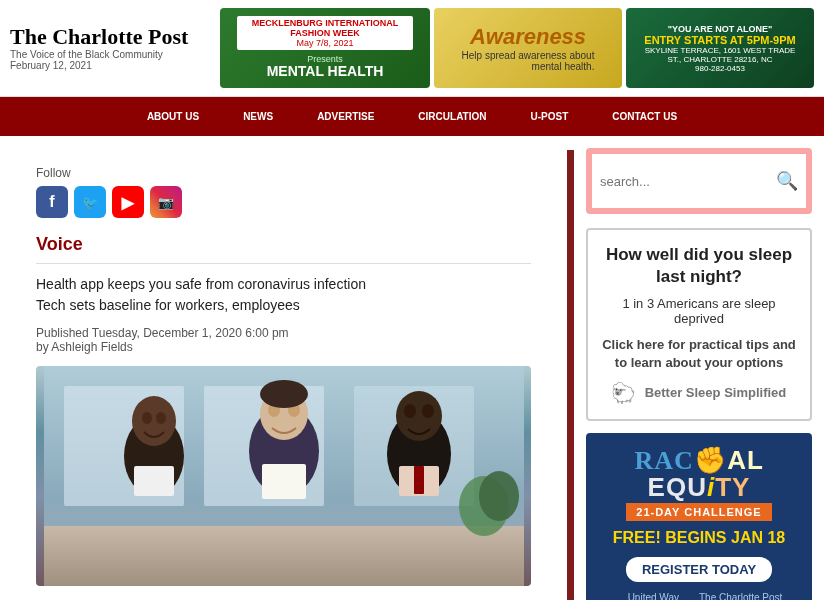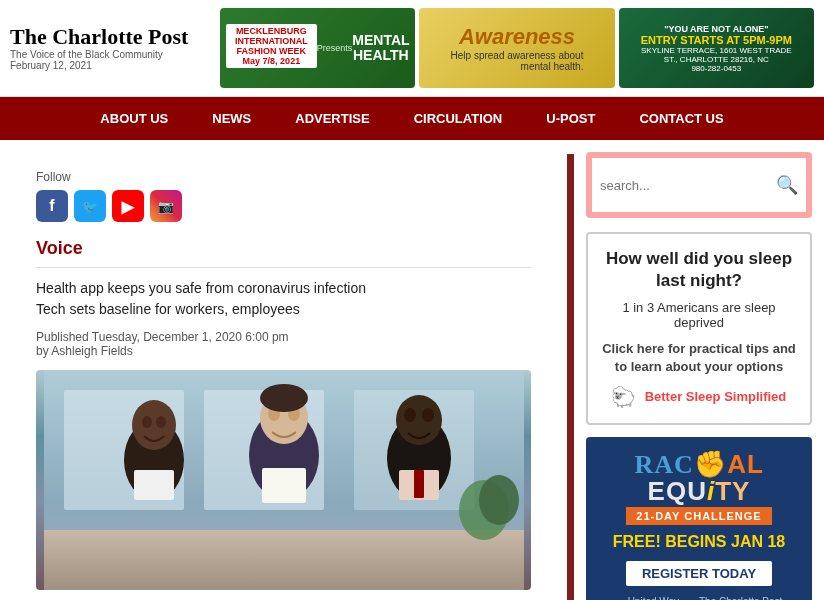--- a/index.html
+++ b/index.html
@@ -6,35 +6,35 @@
     body { font-family: Arial, sans-serif; background: #f0f0f0; width: 824px; overflow-x: hidden; }
 
     
     .header { display: flex; align-items: center; background: #fff; padding: 8px 10px; border-bottom: 1px solid #ddd; }
     .logo-section { flex: 0 0 210px; }
     .logo-title { font-family: Georgia, serif; font-size: 22px; font-weight: bold; color: #000; line-height: 1.1; }
     .logo-subtitle { font-size: 10px; color: #555; }
     .logo-date { font-size: 10px; color: #555; }
     .header-banner { flex: 1; display: flex; gap: 4px; height: 80px; }
     .banner-ad { flex: 1; border-radius: 4px; overflow: hidden; display: flex; align-items: center; justify-content: center; }
-    .banner1 { background: linear-gradient(135deg, #2d7a2d 0%, #1a5c1a 100%); flex-direction: row; padding: 6px; }
+    .banner1 { background: linear-gradient(135deg, #2d7a2d 0%, #1a5c1a 100%); flex-direction: column; padding: 17px; }
     .banner1-top { background: #fff; color: #c00; font-size: 9px; font-weight: bold; padding: 2px 6px; border-radius: 2px; text-align: center; margin-bottom: 4px; }
     .banner1-bottom { color: #fff; font-size: 14px; font-weight: 900; text-align: center; line-height: 1.1; }
     .banner1-sub { color: #c8f0c8; font-size: 9px; }
     .banner2 { background: linear-gradient(135deg, #e8d060 0%, #c8a820 100%); flex-direction: column; padding: 6px; text-align: right; }
     .banner2-title { font-size: 22px; font-style: italic; color: #b06000; font-weight: bold; }
     .banner2-sub { font-size: 10px; color: #333; }
     .banner3 { background: linear-gradient(135deg, #1a6b3c 0%, #0d4020 100%); flex-direction: column; padding: 6px; text-align: center; }
     .banner3-top { color: #fff; font-size: 9px; font-weight: bold; }
     .banner3-mid { color: #ffd700; font-size: 11px; font-weight: bold; }
     .banner3-bottom { color: #fff; font-size: 8px; }
 
     
     .nav { background: #8b0000; display: flex; align-items: center; justify-content: center; }
-    .nav-item { color: #fff; font-size: 13px; font-weight: bold; padding: 14px 22px; cursor: pointer; text-decoration: none; white-space: nowrap; }
+    .nav-item { color: #fff; font-size: 10px; font-weight: bold; padding: 14px 22px; cursor: pointer; text-decoration: none; white-space: nowrap; }
 
     
     .content-area { display: flex; background: #fff; }
 
     
     .main-content { flex: 1; padding: 16px 36px; border-right: 7px solid #7f1d1d; margin-top: 14px; }
 
     .follow-label { font-size: 12px; color: #555; margin-bottom: 6px; }
     .social-icons { display: flex; gap: 6px; margin-bottom: 16px; }
     .social-icon { width: 32px; height: 32px; border-radius: 6px; display: flex; align-items: center; justify-content: center; color: #fff; font-size: 16px; font-weight: bold; cursor: pointer; }
@@ -57,43 +57,43 @@
     .search-bar { display: flex; align-items: center; border: 6px solid #fca5a5; border-radius: 4px; padding: 16px 8px; margin-bottom: 14px; }
     .search-input { flex: 1; border: none; outline: none; font-size: 13px; color: #999; }
     .search-btn { background: none; border: none; cursor: pointer; font-size: 18px; color: #333; }
 
     .sleep-ad { border: 2px solid #ccc; border-radius: 4px; padding: 14px 12px; margin-bottom: 12px; background: #fff; text-align: center; }
     .sleep-ad-title { font-size: 17px; font-weight: bold; color: #222; line-height: 1.3; margin-bottom: 8px; }
     .sleep-ad-sub { font-size: 13px; color: #333; margin-bottom: 10px; }
     .sleep-ad-link { font-size: 13px; color: #444; font-weight: bold; margin-bottom: 8px; line-height: 1.4; }
     .sleep-ad-brand { display: flex; align-items: center; justify-content: center; gap: 8px; }
     .sleep-sheep { font-size: 20px; }
-    .sleep-brand-text { color: #ef4444; font-size: 13px; font-weight: bold; }
+    .sleep-brand-text { color: #737373; font-size: 13px; font-weight: bold; }
 
     .racial-equity-ad { border-radius: 4px; overflow: hidden; background: #1a3a6e; padding: 14px 12px; text-align: center; }
     .re-title { font-size: 26px; font-weight: 900; color: #4a9fd4; line-height: 1; margin-bottom: 2px; letter-spacing: 1px; }
     .re-subtitle { background: #e86820; color: #fff; font-size: 11px; font-weight: bold; padding: 3px 10px; border-radius: 0; display: inline-block; margin-bottom: 8px; letter-spacing: 1px; }
     .re-free { font-size: 16px; color: #ffd700; font-weight: 900; margin-bottom: 4px; }
-    .re-register { background: #fff; color: #1a3a6e; font-size: 13px; font-weight: bold; padding: 5px 16px; border-radius: 2px; display: inline-block; margin-top: 6px; cursor: pointer; }
+    .re-register { background: #fff; color: #1a3a6e; font-size: 13px; font-weight: bold; padding: 5px 16px; border-radius: 12px; display: inline-block; margin-top: 6px; cursor: pointer; }
     .re-logos { display: flex; align-items: center; justify-content: center; gap: 8px; margin-top: 10px; }
     .re-logo-text { font-size: 10px; color: #aac8e8; padding-left: 12px; }
   </style>
 </head>
 <body>
 
 <div class="header">
   <div class="logo-section">
     <div class="logo-title">The Charlotte Post</div>
     <div class="logo-subtitle">The Voice of the Black Community</div>
     <div class="logo-date">February 12, 2021</div>
   </div>
   <div class="header-banner">
 
     <div class="banner-ad banner1">
-      <div class="banner1-top">MECKLENBURG INTERNATIONAL FASHION WEEK<br><span style="color:#c00;font-weight:bold;">May 7/8, 2021</span></div>
+      <div class="banner1-top">MECKLENBURG INTERNATIONAL FASHION WEEK<br><span style="color:#c00;font-weight:normal;">May 7/8, 2021</span></div>
       <div class="banner1-sub">Presents</div>
       <div class="banner1-bottom">MENTAL HEALTH</div>
     </div>
 
     <div class="banner-ad banner2">
       <div class="banner2-title">Awareness</div>
       <div class="banner2-sub">Help spread awareness about<br>mental health.</div>
     </div>
 
     <div class="banner-ad banner3">
@@ -205,21 +205,21 @@
       <div class="sleep-ad-sub">1 in 3 Americans are sleep deprived</div>
       <div class="sleep-ad-link">Click here for practical tips and to learn about your options</div>
       <div class="sleep-ad-brand">
         <span class="sleep-sheep">🐑</span>
         <span class="sleep-brand-text">Better Sleep Simplified</span>
       </div>
     </div>
 
     <div class="racial-equity-ad">
       <div class="re-title">
-        <span style="color:#4a9fd4;font-family:Liberation Serif, serif;">RAC</span><span style="color:#4a9fd4;">✊</span><span style="color:#f97316;">AL</span>
+        <span style="color:#4a9fd4;font-family:Liberation Serif, serif;">RAC</span><span style="color:#4a9fd4;">✊</span><span style="color:#fef9c3;">AL</span>
         <span style="color:#e8e8e8;"> EQU</span><span style="color:#ffd700; font-style:italic;">i</span><span style="color:#fdba74;">TY</span>
       </div>
       <div>
         <span class="re-subtitle">21-DAY CHALLENGE</span>
       </div>
       <div class="re-free">FREE! BEGINS JAN 18</div>
       <div>
         <div class="re-register">REGISTER TODAY</div>
       </div>
       <div class="re-logos">

